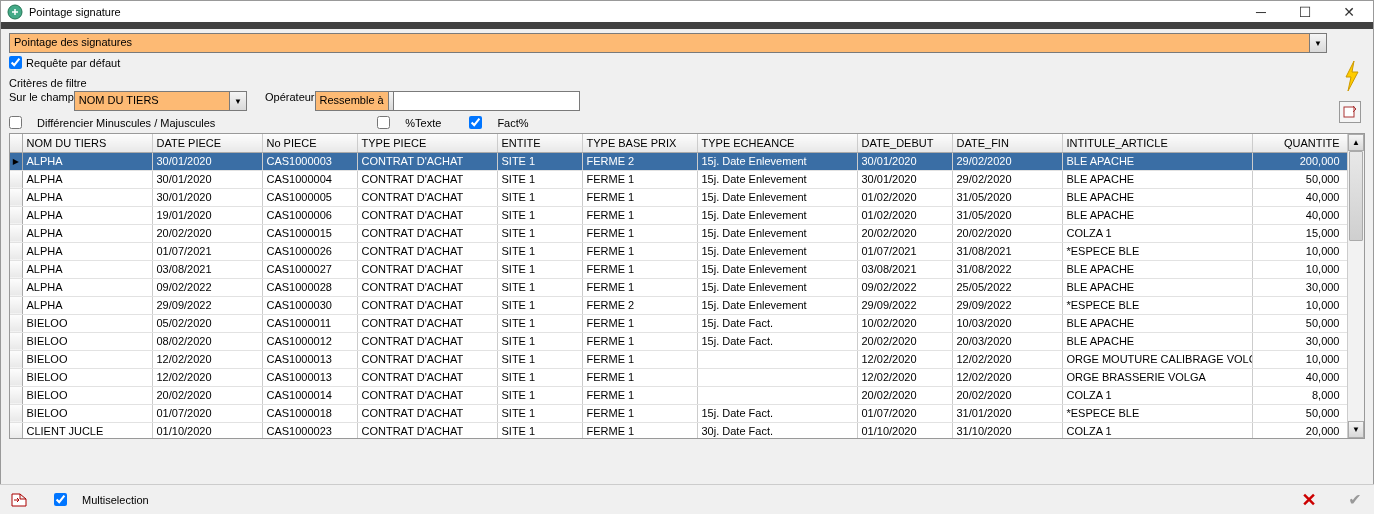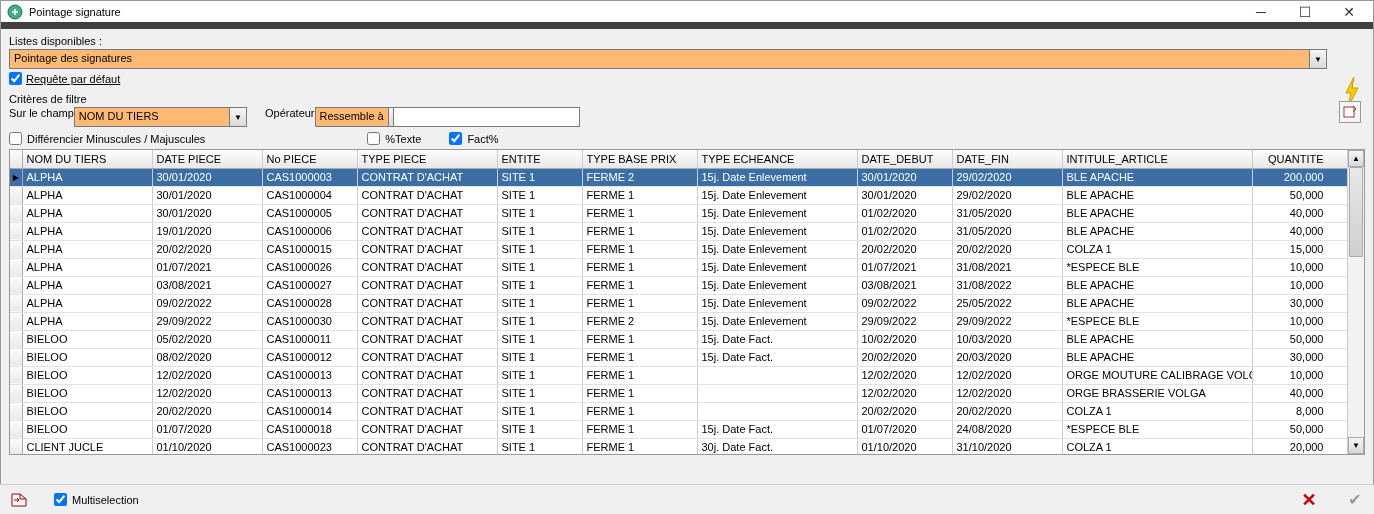--- a/index.html
+++ b/index.html
@@ -55,37 +55,37 @@
     border-left:1px solid #7a7a7a;
     display:flex;align-items:center;justify-content:center;
     font-size:8px;
   }
   .lightning {
     position:absolute;
     right:-1px; top:20px;
     width:28px;height:46px;
     display:flex;align-items:center;justify-content:center;
   }
-  .chk { display:flex; align-items:center; gap:4px; margin-top:3px;text-decoration:underline;}
+  .chk { display:flex; align-items:center; gap:4px; margin-top:3px;}
   .chk input { width:13px;height:13px;margin:0;}
   .section-label { margin-top:8px; }
   .filter-row {
     display:flex; gap:18px; margin-top:2px;
   }
   .filter-col { display:flex; flex-direction:row; }
   .filter-col.small { width:238px; }
   .filter-col.op { width:110px; }
   .filter-col.val { flex:1; }
   .textbox {
     border:1px solid #7a7a7a; background:#fff; height:20px; padding:2px 4px;
   }
   .options-row {
     display:flex; align-items:center; gap:40px; margin-top:5px;
   }
-  .opt { display:flex; align-items:center; gap:5px;}
+  .opt { display:flex; align-items:center; gap:15px;}
   .opt input { width:13px;height:13px;margin:0;}
   .btn-icon-right {
     position:absolute; right:12px; top:72px;
     width:22px;height:22px;
     border:1px solid #999; background:#f5f5f5;
     display:flex;align-items:center;justify-content:center;
   }
   .grid-wrap {
     margin: 4px 0 0 0;
     border:1px solid #999;
@@ -106,21 +106,21 @@
     height:18px;
     overflow:hidden; white-space:nowrap;
     font-size:11px;
   }
   th {
     background:linear-gradient(#fdfdfd,#e8e8e8);
     border-bottom:1px solid #aaa;
     font-weight:normal;
     position:sticky; top:0;
   }
-  .c-qty { text-align:right; padding-right:23px;margin-top:12px;}
+  .c-qty { text-align:right; padding-right:7px;margin-top:12px;}
   tr.sel td { background:#3a6ea5; color:#fff; }
   .row-handle {
     width:12px; min-width:12px;
     background:linear-gradient(#fdfdfd,#e8e8e8);
     border-right:1px solid #aaa;
     padding:0;text-align:center;font-size:8px;color:#000;
   }
   tr.sel .row-handle::before { content:"▶"; color:#000;}
   .vscroll {
     width:17px; background:#eee; border-left:1px solid #ccc;
@@ -150,21 +150,20 @@
         <path d="M5 8 L11 8 M8 5 L8 11" stroke="#fff" stroke-width="1.5"></path>
       </svg>
   </span>
   <span class="title">Pointage signature</span>
   <div class="win-btn">─</div>
   <div class="win-btn">☐</div>
   <div class="win-btn">✕</div>
 </div>
 
 <div class="content" style="height:calc(514px - 28px - 30px); position:relative;">
-  <div class="label-row">Listes disponibles :</div>
   <div class="dropdown-row">
     <div class="combo" style="margin-right:38px;">
       <div class="combo-text">Pointage des signatures</div>
       <div class="combo-arrow">▼</div>
     </div>
     <div class="lightning">
       <svg width="20" height="34" viewBox="0 0 20 34">
           <path d="M12 2 L4 18 L9 18 L6 32 L16 13 L10 13 Z" fill="#ffcc00" stroke="#cc9900" stroke-width="1"></path>
         </svg>
     </div>
@@ -451,21 +450,21 @@
             <tr>
               <td class="row-handle"></td>
               <td>BIELOO</td>
               <td>01/07/2020</td>
               <td>CAS1000018</td>
               <td>CONTRAT D'ACHAT</td>
               <td>SITE 1</td>
               <td>FERME 1</td>
               <td>15j. Date Fact.</td>
               <td>01/07/2020</td>
-              <td>24/08/2020</td>
+              <td>31/01/2020</td>
               <td>*ESPECE BLE</td>
               <td class="c-qty">50,000</td>
             </tr>
             <tr>
               <td class="row-handle"></td>
               <td>CLIENT JUCLE</td>
               <td>01/10/2020</td>
               <td>CAS1000023</td>
               <td>CONTRAT D'ACHAT</td>
               <td>SITE 1</td>

